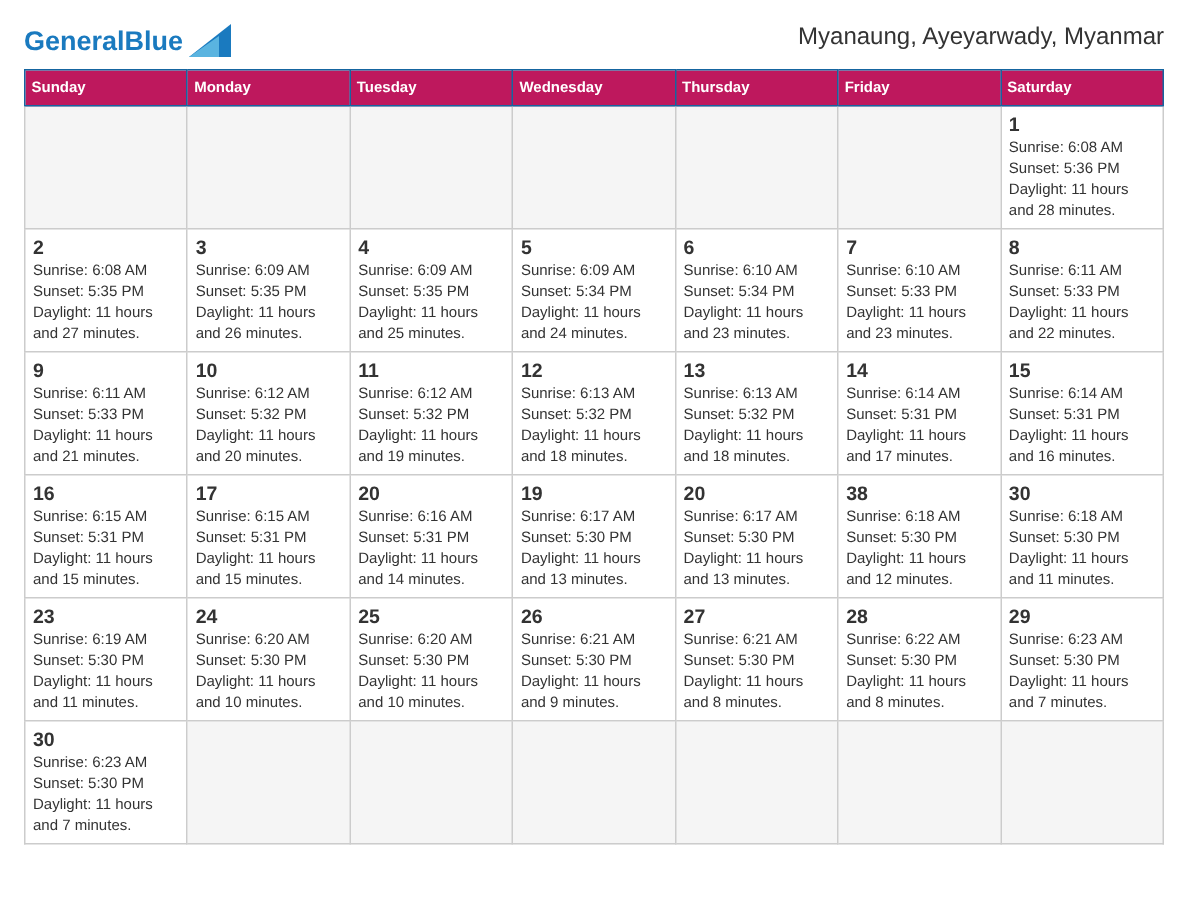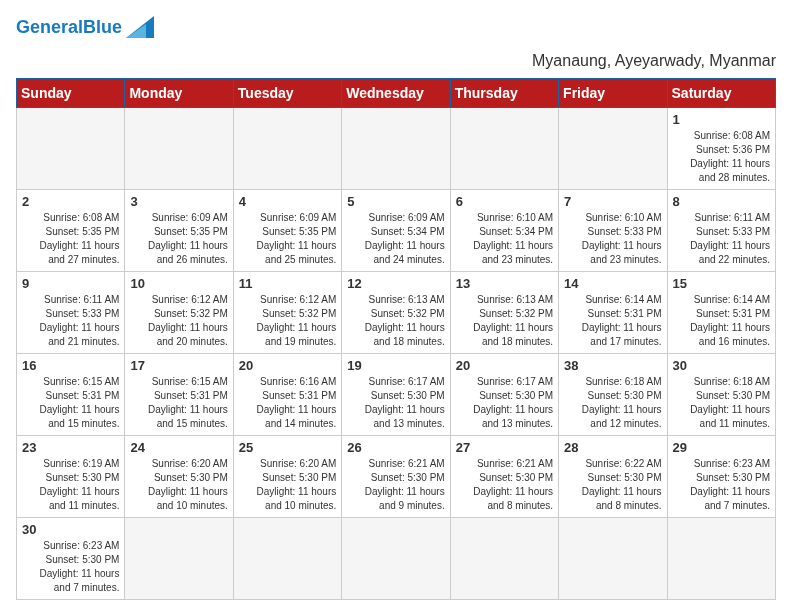--- a/index.html
+++ b/index.html
@@ -34,31 +34,30 @@
       text-align: right;
     }
     .month-title {
       font-size: 32px;
       font-weight: bold;
       color: #333;
     }
     .location-title {
       font-size: 16px;
       color: #333;
-      margin-top: 36px;
     }
     .calendar {
       width: 100%;
       border-collapse: collapse;
       border: 1px solid #ccc;
     }
     .calendar th {
-      background-color: #b91c1c;
+      background-color: #be185d;
       color: #fff;
-      font-size: 14px;
+      font-size: 10px;
       font-weight: bold;
       padding: 6px 4px;
       text-align: left;
       border: 1px solid #1565a0;
     }
     .calendar td {
       border: 1px solid #ccc;
       vertical-align: top;
       padding: 4px 5px;
       font-size: 10.5px;
@@ -72,21 +71,20 @@
     }
     .day-number {
       font-size: 13px;
       font-weight: bold;
       margin-bottom: 2px;
     }
     .cell-text {
       font-size: 10px;
       line-height: 1.4;
       color: #333;
-      text-align: right;
     }
     .last-row td {
       height: 70px;
     }
   </style>
 </head>
 <body>
 
 <div class="header">
   <div class="logo">

